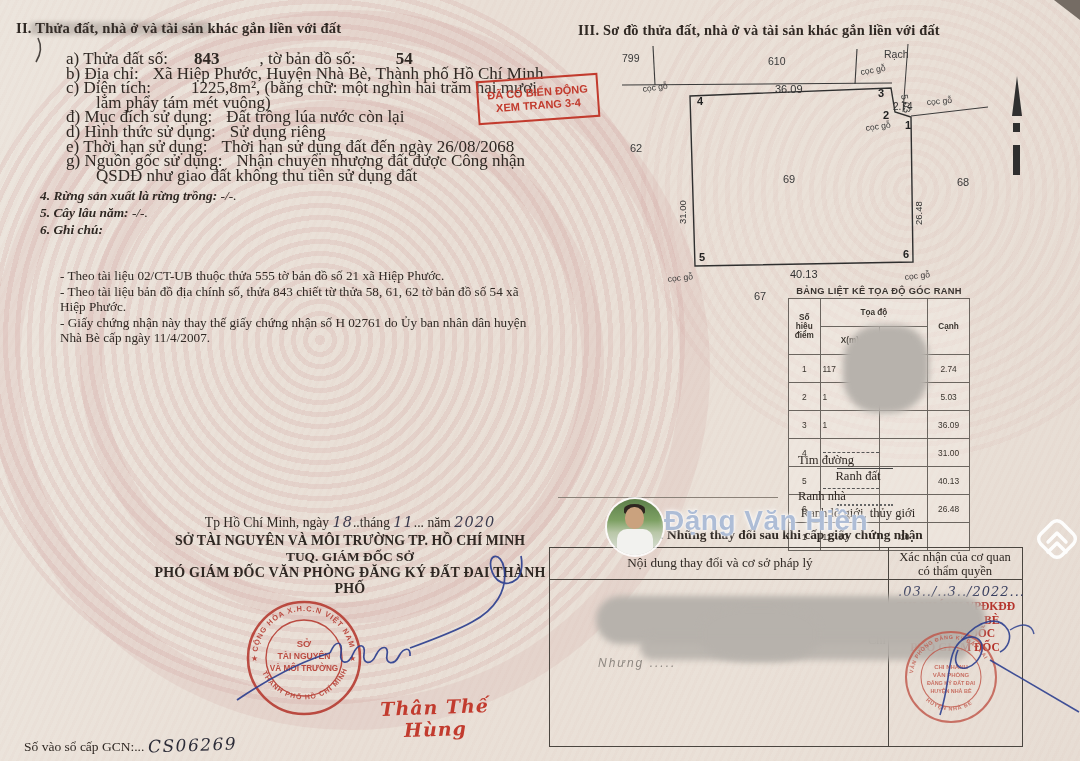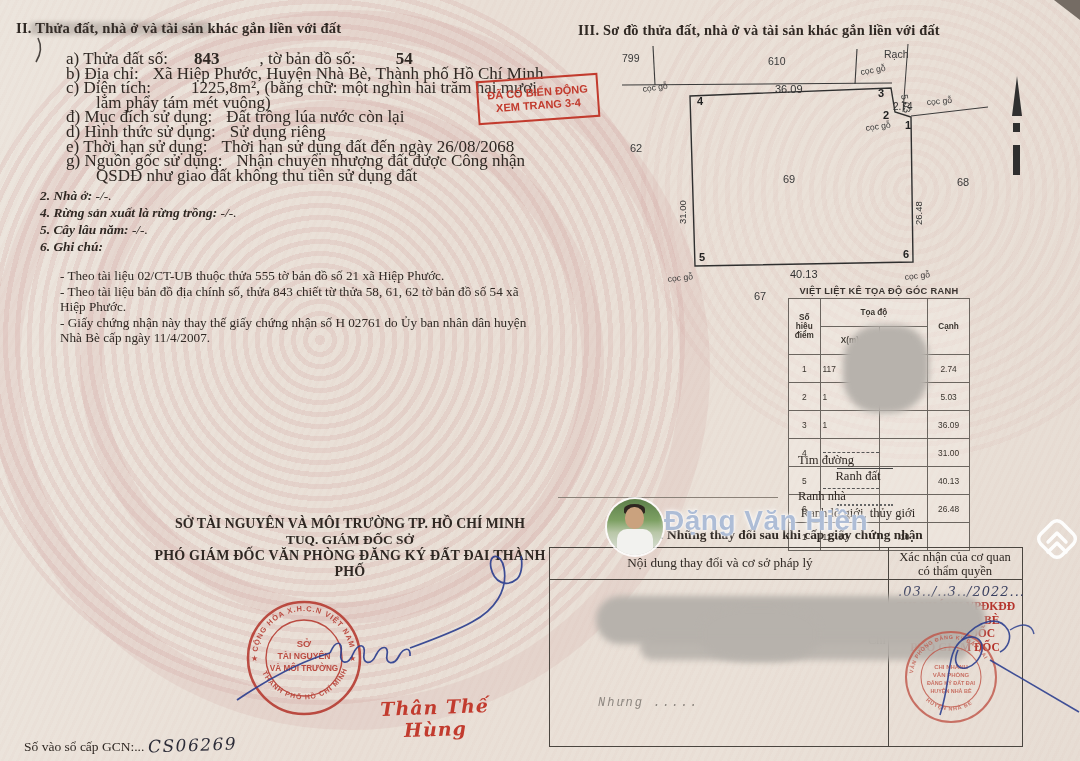--- a/index.html
+++ b/index.html
@@ -60,21 +60,21 @@
   
   .s4title{left:548px;top:527px;width:474px;text-align:center;font-weight:bold;font-size:13.4px;}
   .panel{left:549px;top:547px;width:472px;height:198px;border:1.3px solid #4a453f;}
   .panel .vline{position:absolute;left:338px;top:0;width:0;height:100%;border-left:1.2px solid #4a453f;}
   .panel .hline{position:absolute;left:0;top:31px;width:100%;border-top:1.2px solid #4a453f;}
   .ph-left{position:absolute;left:10px;top:7px;width:320px;text-align:center;font-size:13.2px;}
   .ph-right{position:absolute;left:340px;top:2px;width:130px;text-align:center;font-size:12.6px;line-height:14px;}
   .dhand{position:absolute;left:348px;top:36px;width:120px;text-align:center;font-family:"DejaVu Serif",serif;font-style:italic;font-size:13px;color:#3a4060;letter-spacing:1px;}
   .office{position:absolute;left:340px;top:52px;width:130px;text-align:center;font-weight:bold;font-size:11.6px;line-height:13.6px;color:#b5342c;}
   .partials{position:absolute;left:296px;top:55px;width:40px;text-align:right;font-size:12.4px;line-height:15px;color:#3a342e;}
-  .handhint{position:absolute;left:48px;top:108px;font-family:Liberation Mono, monospace;font-style:italic;font-size:12px;color:#6f6a64;opacity:.75;letter-spacing:2px;margin-top:40px;}
+  .handhint{position:absolute;left:48px;top:108px;font-family:Liberation Sans, sans-serif;font-style:italic;font-size:12px;color:#6f6a64;opacity:.75;letter-spacing:2px;}
   
   .blob{background:#b7b2ac;filter:blur(3px);}
   
   .brand{left:848px;top:152px;width:170px;height:92px;color:#fff;font-family:"Liberation Sans",sans-serif;opacity:.94;}
   .brand .word{position:absolute;left:6px;top:42px;font-weight:bold;font-size:27px;letter-spacing:.5px;text-shadow:0 0 2px rgba(255,255,255,.4);}
   .brand .tld{font-size:14px;font-weight:normal;}
   .brand .redbar{position:absolute;left:84px;top:74px;width:82px;height:2.6px;background:#d4493c;}
   .brand .tag{position:absolute;left:84px;top:78px;font-size:11.5px;letter-spacing:.5px;}
   .fbname{left:664px;top:505px;font-family:"Liberation Sans",sans-serif;font-weight:bold;font-size:28px;color:#aebdd6;
     text-shadow:0 0 3px #fff,0 0 1px #fff,0 0 6px rgba(255,255,255,.8);letter-spacing:.5px;}
@@ -123,33 +123,38 @@
     </div>
     <div class="field">
       <span>e) Thời hạn sử dụng:</span><span class="gap1"></span><span>Thời hạn sử dụng đất đến ngày 26/08/2068</span>
     </div>
     <div class="field">
       <span>g) Nguồn gốc sử dụng:</span><span class="gap1"></span><span>Nhận chuyển nhượng đất được Công nhận QSDĐ như giao đất không thu tiền sử dụng đất</span>
     </div>
   </div>
 
   <div class="abs numlist">
-    <div class="numitem"><span>2. Nhà ở:</span> <span class="v">-/-.</span></div>
     <div class="numitem"><span>4. Rừng sản xuất là rừng trồng:</span> <span class="v">-/-.</span></div>
     <div class="numitem"><span>5. Cây lâu năm:</span> <span class="v">-/-.</span></div>
     <div class="numitem"><span>6. Ghi chú:</span></div>
   </div>
 
   <div class="abs notes">
     <div>- Theo tài liệu 02/CT-UB thuộc thửa 555 tờ bản đồ số 21 xã Hiệp Phước.</div>
     <div>- Theo tài liệu bản đồ địa chính số, thửa 843 chiết từ thửa 58, 61, 62 tờ bản đồ số 54 xã Hiệp Phước.</div>
     <div>- Giấy chứng nhận này thay thế giấy chứng nhận số H 02761 do Ủy ban nhân dân huyện Nhà Bè cấp ngày 11/4/2007.</div>
   </div>
 
   <div class="abs sign-block">
+    <div class="dateline">
+      <span>Tp Hồ Chí Minh, ngày</span>
+      <span class="hand">18</span><span>..tháng</span>
+      <span class="hand">11</span><span>... năm</span>
+      <span class="hand">2020</span>
+    </div>
     <div class="org1">SỞ TÀI NGUYÊN VÀ MÔI TRƯỜNG TP. HỒ CHÍ MINH</div>
     <div class="org2">TUQ. GIÁM ĐỐC SỞ</div>
     <div class="org3">PHÓ GIÁM ĐỐC VĂN PHÒNG ĐĂNG KÝ ĐẤT ĐAI THÀNH PHỐ</div>
   </div>
 
   <svg class="abs sealtext" style="left:243px;top:597px;opacity:.88;" width="122" height="122" viewBox="0 0 122 122">
     <circle cx="61" cy="61" r="56" fill="none" stroke="#b5382e" stroke-width="2.6"></circle>
     <circle cx="61" cy="61" r="38" fill="none" stroke="#b5382e" stroke-width="1.4"></circle>
     <defs>
       <path id="arcTop" d="M14,61 A47,47 0 0 1 108,61" fill="none"></path>
@@ -228,21 +233,21 @@
     <text x="754" y="300" font-size="11" fill="#3a3a3a">67</text>
 
     <g>
       <polygon points="1017,76 1012,116 1022,116" fill="#2f2f2f"></polygon>
       <rect x="1013" y="123" width="7" height="9" fill="#2f2f2f"></rect>
       <rect x="1013" y="145" width="7" height="30" fill="#2f2f2f"></rect>
     </g>
   </svg>
 
   <div class="abs coordwrap">
-    <div class="coordtitle">VIỆT LIỆT KÊ TỌA ĐỘ GÓC RANH</div>
+    <div class="coordtitle">BẢNG LIỆT KÊ TỌA ĐỘ GÓC RANH</div>
     <table class="coord">
       <tbody>
           <tr>
         <th rowspan="2" style="width:28px;"><span>Số hiệu</span><br><span>điểm</span></th>
         <th colspan="2">Tọa độ</th>
         <th rowspan="2" style="width:40px;">Cạnh</th>
       </tr>
       <tr>
         <th style="width:62px;">X(m)</th>
         <th style="width:48px;">Y(m)</th>

